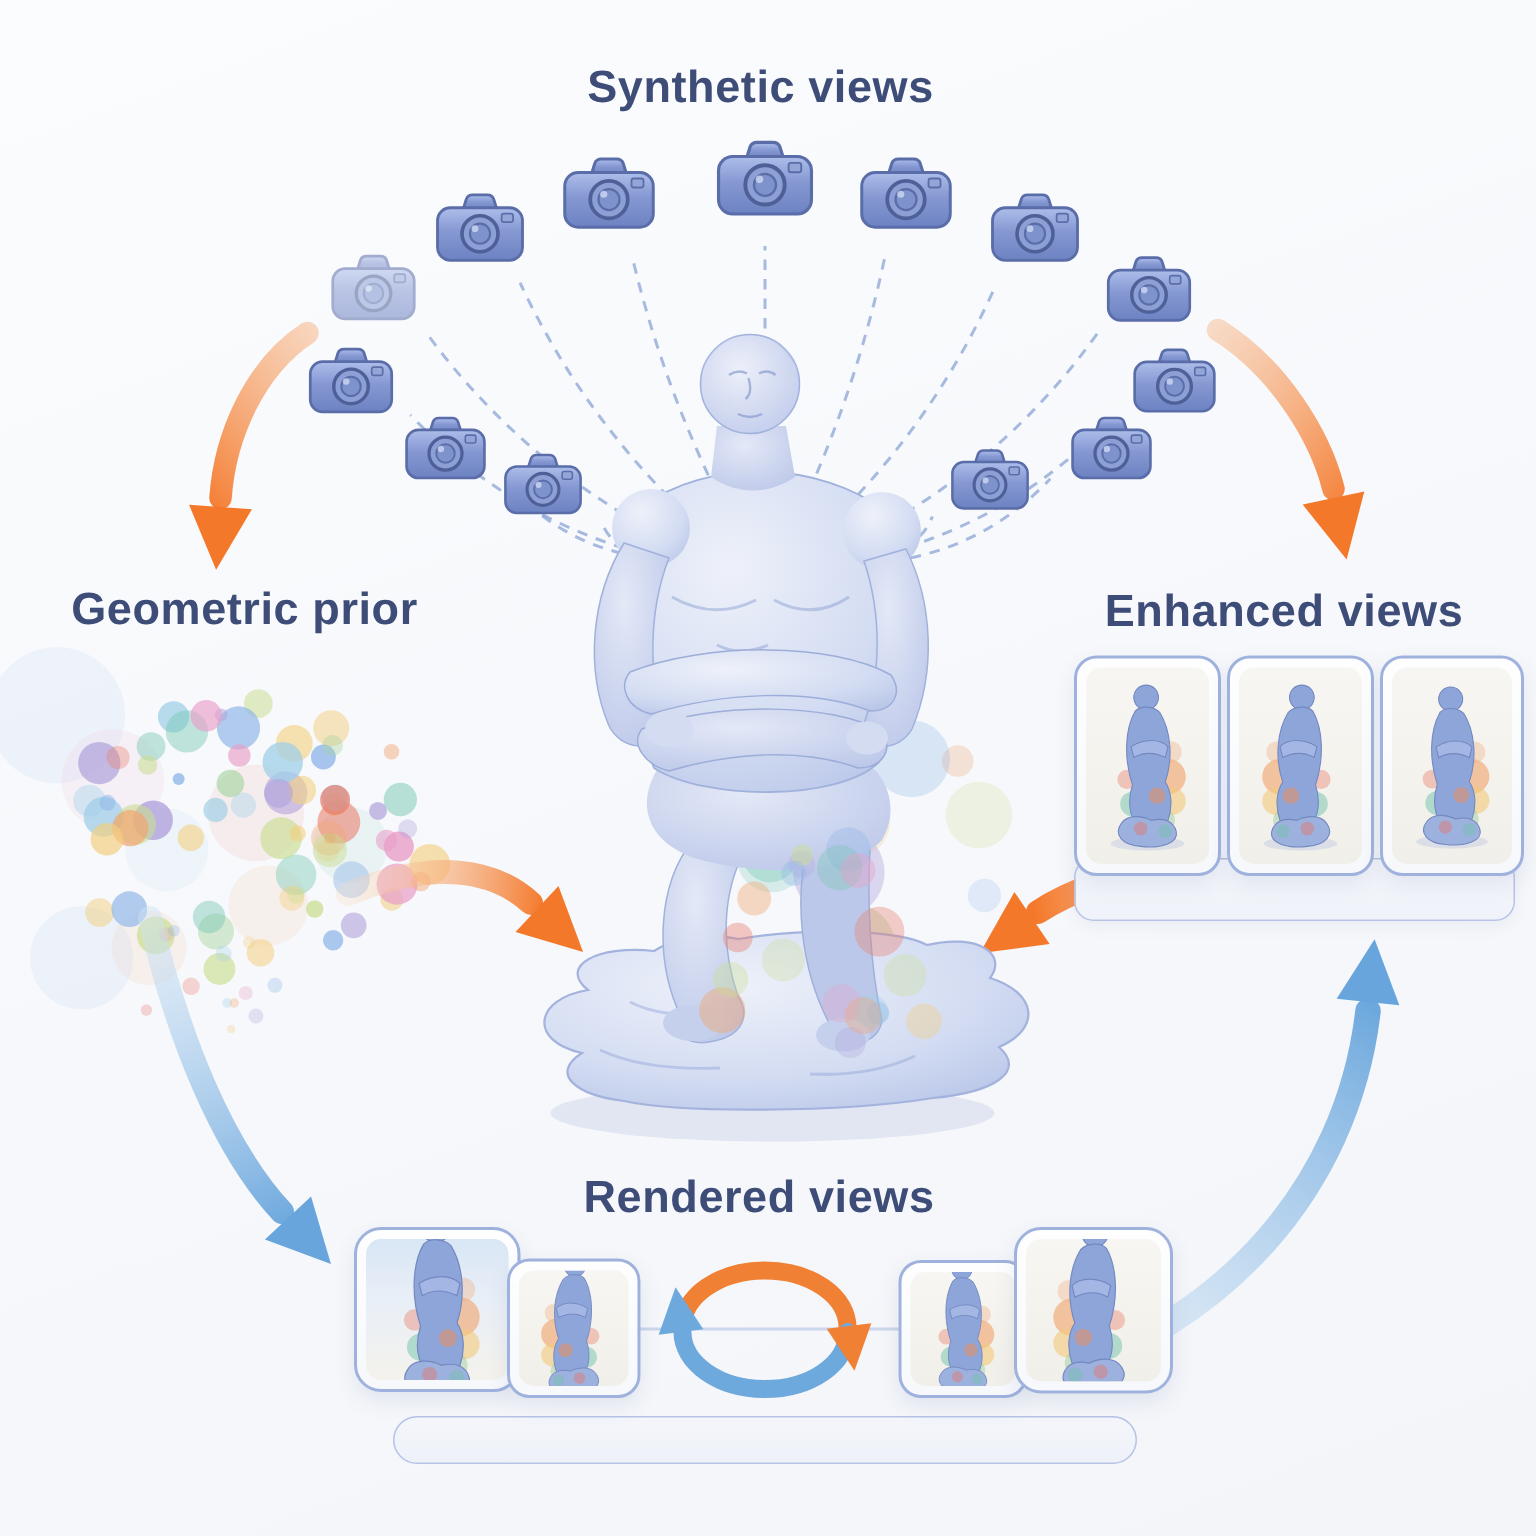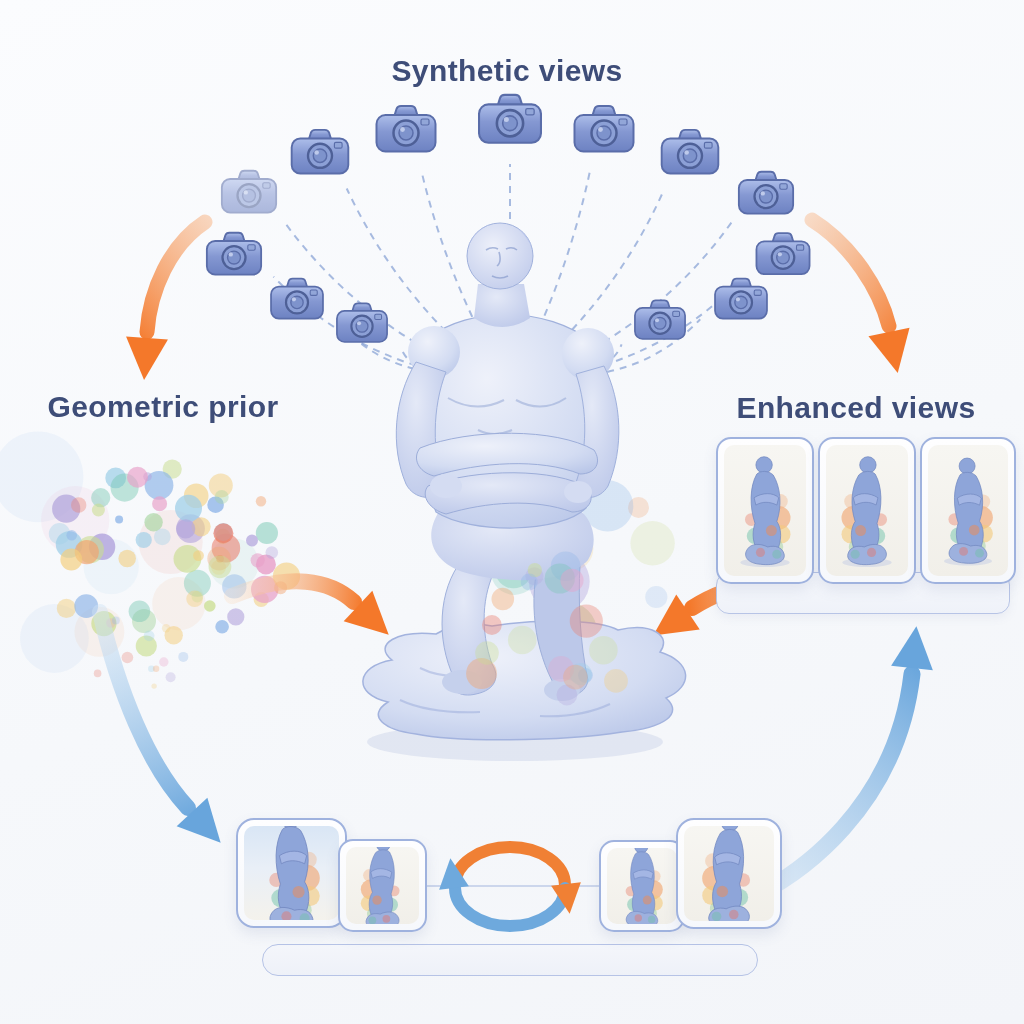--- a/index.html
+++ b/index.html
@@ -345,23 +345,24 @@
 
     <g>
       <line x1="420" y1="886" x2="600" y2="886" stroke="#ccd6ec" stroke-width="2"></line>
       <path d="M 455,885 A 55,38 0 0 1 565,885" fill="none" stroke="#f08034" stroke-width="12" stroke-linecap="round"></path>
       <path d="M 565,888 A 55,38 0 0 1 455,888" fill="none" stroke="#6ea9dd" stroke-width="12" stroke-linecap="round"></path>
       <polygon points="0,-15 30,0 0,15" fill="#f08034" transform="translate(566,884) rotate(83)"></polygon>
       <polygon points="0,-15 30,0 0,15" fill="#6ea9dd" transform="translate(454,888) rotate(-97)"></polygon>
     </g>
   </svg>
 
-  <div class="label" style="left:207px;top:54px;width:600px;">Synthetic views</div>
+  <div class="label" style="left:207px;top:42px;width:600px;">Synthetic views</div>
   <div class="label" style="left:-37px;top:390px;width:400px;">Geometric prior</div>
   <div class="label" style="left:656px;top:391px;width:400px;">Enhanced views</div>
+  <div class="label" style="left:206px;top:782px;width:600px;">Rendered views</div>
 
   <div class="tray" style="left:716px;top:572px;width:292px;height:40px;"></div>
   <div class="card" style="left:716px;top:437px;width:94px;height:143px;">
     <div class="inner">
         <svg viewBox="0 0 90 140">
           <use href="#miniStatue"></use>
         </svg>
       </div>
   </div>
   <div class="card" style="left:818px;top:437px;width:94px;height:143px;">

